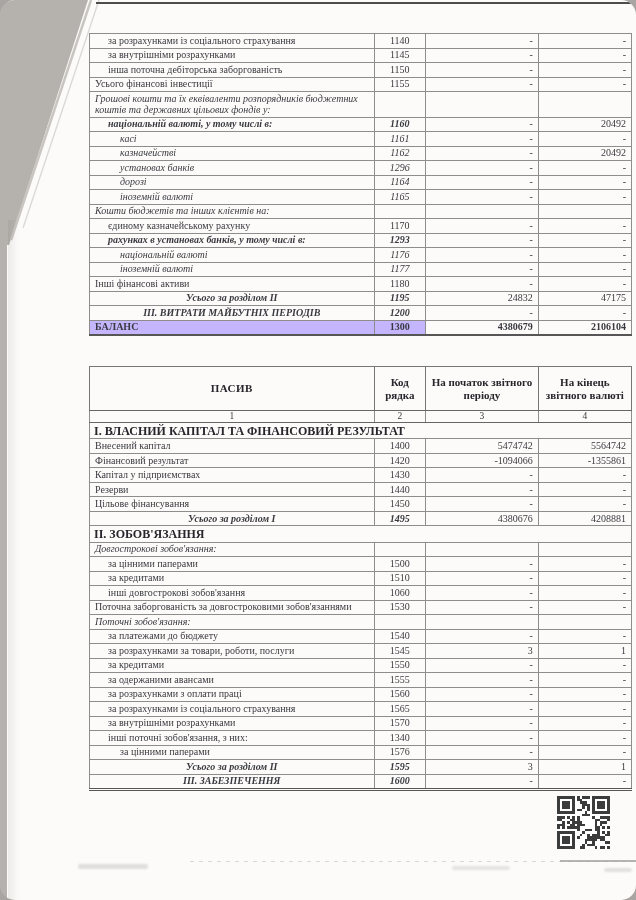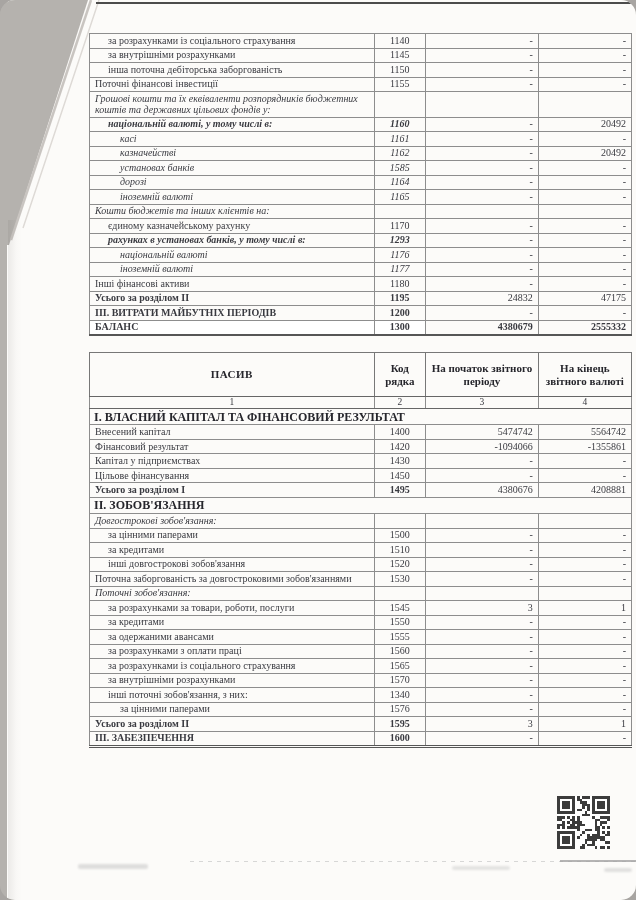--- a/index.html
+++ b/index.html
@@ -5,38 +5,38 @@
   html,body{margin:0;padding:0;}
   body{background:#a8a5a2;font-family:"Liberation Serif", serif;}
   .canvas{position:relative;width:636px;height:900px;overflow:hidden;background:#b5b2ae;border-radius:15px;}
   .page{position:absolute;left:7px;top:0;right:0;bottom:0;background:#fcfbf9;}
   .corner-svg{position:absolute;left:0;top:0;}
   .left-crease{position:absolute;left:8px;top:220px;bottom:0;width:14px;
     background:linear-gradient(90deg,rgba(90,85,80,0.10),rgba(90,85,80,0.02) 60%,transparent);}
   .topline{position:absolute;top:2px;left:96px;right:0;height:2px;background:#4c4c4c;}
 
   .tbl-wrap1{position:absolute;left:89px;top:33px;width:543px;}
-  .tbl-wrap2{position:absolute;left:89px;top:352px;width:543px;}
+  .tbl-wrap2{position:absolute;left:89px;top:366px;width:543px;}
   table{border-collapse:collapse;width:100%;font-size:10px;line-height:1.18;color:#393a40;table-layout:fixed;}
   table.t1{border:1px solid #6f6f6f;border-bottom:2px solid #565656;}
   table.t2{border:1px solid #6f6f6f;border-bottom:3px double #565656;}
   col.c-label{width:52.5%;} col.c-code{width:9.5%;} col.c-begin{width:20.8%;} col.c-end{width:17.2%;}
   td,th{border:1px solid #8d8d8d;padding:0.5px 5px;height:12.5px;vertical-align:middle;overflow:hidden;}
   td.lbl{text-align:left;}
   td.code{text-align:center;}
   td.val{text-align:right;}
   tr.ind1 td.lbl{padding-left:18px;}
   tr.ind2 td.lbl{padding-left:30px;}
   tr.i td.lbl, tr.i td.code{font-style:italic;}
   tr.grp td{font-style:italic;}
   tr.bi td.lbl, tr.bi td.code{font-weight:bold;font-style:italic;}
-  tr.tot td.lbl, tr.tot td.code{font-weight:bold;}
+  tr.tot td.lbl, tr.tot td.code{font-weight:bold;font-style:italic;text-align:center;}
   tr.tot td{border-top-color:#5e5e5e;}
   tr.bal td{font-weight:bold;border-top-color:#5e5e5e;}
-  tr.bal td.lbl, tr.bal td.code{background:#ffffff;}
+  tr.bal td.lbl, tr.bal td.code{background:#c4b5fd;}
   td.sec-td{font-weight:bold;font-size:12px;color:#26262c;padding-left:4px;}
   thead th{font-weight:bold;font-size:11px;color:#26262c;text-align:center;border-color:#777;}
   th.pasyv-th{font-size:11px;letter-spacing:0.5px;}
   tr.hdr th{height:42px;border-bottom:1px solid #666;}
   tr.numrow td{height:10px;font-size:9.5px;padding:0;text-align:center;border-bottom:1px solid #666;}
 
   .qr{position:absolute;left:557px;top:796px;width:53px;height:53px;}
   .scanline{position:absolute;top:861px;left:190px;width:446px;height:1px;opacity:.55;
     background:repeating-linear-gradient(90deg,#b9b9b9 0 4px,transparent 4px 9px);}
   .scanline-dark{position:absolute;top:860px;left:560px;width:76px;height:2px;background:#a3a3a3;opacity:.8;}
@@ -80,21 +80,21 @@
             <td class="val">-</td>
             <td class="val">-</td>
           </tr>
           <tr class="p ind1">
             <td class="lbl">інша поточна дебіторська заборгованість</td>
             <td class="code">1150</td>
             <td class="val">-</td>
             <td class="val">-</td>
           </tr>
           <tr class="p">
-            <td class="lbl">Поточні фінансові інвестиції</td>
+            <td class="lbl">Усього фінансові інвестиції</td>
             <td class="code">1155</td>
             <td class="val">-</td>
             <td class="val">-</td>
           </tr>
           <tr class="grp">
             <td class="lbl">Грошові кошти та їх еквіваленти  розпорядників бюджетних коштів та державних цільових фондів у:</td>
             <td class="code"></td>
             <td class="val"></td>
             <td class="val"></td>
           </tr>
@@ -111,21 +111,21 @@
             <td class="val">-</td>
           </tr>
           <tr class="i ind2">
             <td class="lbl">казначействі</td>
             <td class="code">1162</td>
             <td class="val">-</td>
             <td class="val">20492</td>
           </tr>
           <tr class="i ind2">
             <td class="lbl">установах банків</td>
-            <td class="code">1585</td>
+            <td class="code">1296</td>
             <td class="val">-</td>
             <td class="val">-</td>
           </tr>
           <tr class="i ind2">
             <td class="lbl">дорозі</td>
             <td class="code">1164</td>
             <td class="val">-</td>
             <td class="val">-</td>
           </tr>
           <tr class="i ind2">
@@ -179,21 +179,21 @@
           <tr class="tot">
             <td class="lbl">ІІІ. ВИТРАТИ МАЙБУТНІХ ПЕРІОДІВ</td>
             <td class="code">1200</td>
             <td class="val">-</td>
             <td class="val">-</td>
           </tr>
           <tr class="bal">
             <td class="lbl">БАЛАНС</td>
             <td class="code">1300</td>
             <td class="val">4380679</td>
-            <td class="val">2555332</td>
+            <td class="val">2106104</td>
           </tr>
         </tbody>
     </table>
   </div>
 
   <div class="tbl-wrap2">
     <table class="t2">
       <colgroup>
           <col class="c-label">
           <col class="c-code">
@@ -230,20 +230,26 @@
             <td class="val">-1094066</td>
             <td class="val">-1355861</td>
           </tr>
           <tr class="p">
             <td class="lbl">Капітал у підприємствах</td>
             <td class="code">1430</td>
             <td class="val">-</td>
             <td class="val">-</td>
           </tr>
           <tr class="p">
+            <td class="lbl">Резерви</td>
+            <td class="code">1440</td>
+            <td class="val">-</td>
+            <td class="val">-</td>
+          </tr>
+          <tr class="p">
             <td class="lbl">Цільове фінансування</td>
             <td class="code">1450</td>
             <td class="val">-</td>
             <td class="val">-</td>
           </tr>
           <tr class="tot">
             <td class="lbl">Усього за розділом І</td>
             <td class="code">1495</td>
             <td class="val">4380676</td>
             <td class="val">4208881</td>
@@ -264,35 +270,41 @@
             <td class="val">-</td>
           </tr>
           <tr class="p ind1">
             <td class="lbl">за кредитами</td>
             <td class="code">1510</td>
             <td class="val">-</td>
             <td class="val">-</td>
           </tr>
           <tr class="p ind1">
             <td class="lbl">інші довгострокові зобов'язання</td>
-            <td class="code">1520</td>
+            <td class="code">1060</td>
             <td class="val">-</td>
             <td class="val">-</td>
           </tr>
           <tr class="p">
             <td class="lbl">Поточна заборгованість за довгостроковими зобов'язаннями</td>
             <td class="code">1530</td>
             <td class="val">-</td>
             <td class="val">-</td>
           </tr>
           <tr class="grp">
             <td class="lbl">Поточні зобов'язання:</td>
             <td class="code"></td>
             <td class="val"></td>
             <td class="val"></td>
+          </tr>
+          <tr class="p ind1">
+            <td class="lbl">за платежами до бюджету</td>
+            <td class="code">1540</td>
+            <td class="val">-</td>
+            <td class="val">-</td>
           </tr>
           <tr class="p ind1">
             <td class="lbl">за розрахунками за товари, роботи, послуги</td>
             <td class="code">1545</td>
             <td class="val">3</td>
             <td class="val">1</td>
           </tr>
           <tr class="p ind1">
             <td class="lbl">за кредитами</td>
             <td class="code">1550</td>

